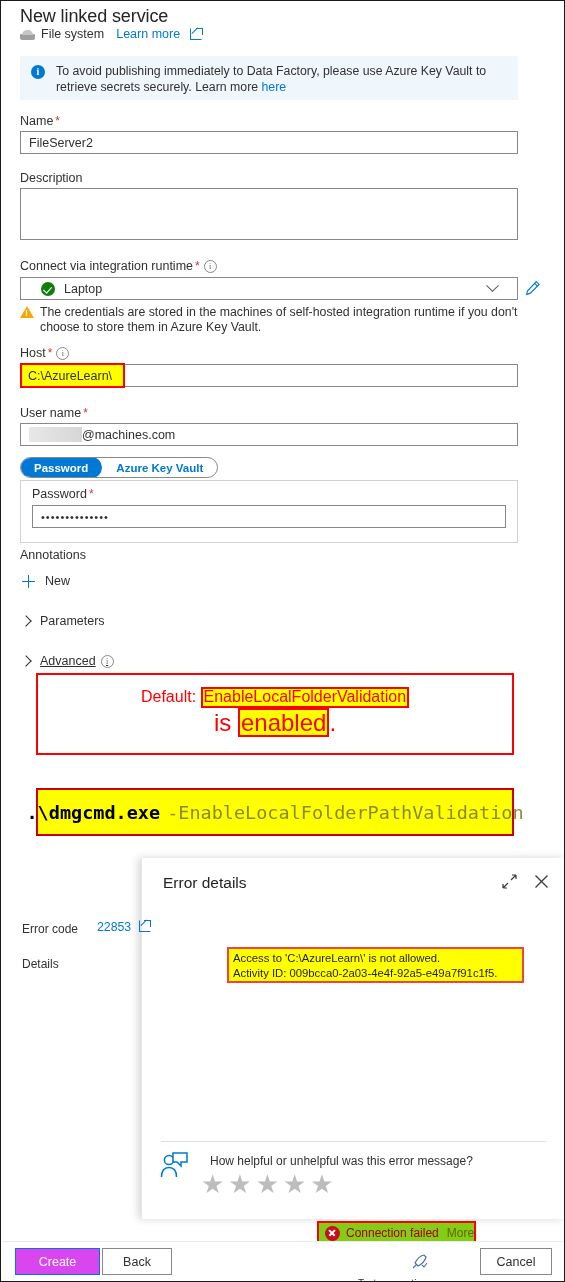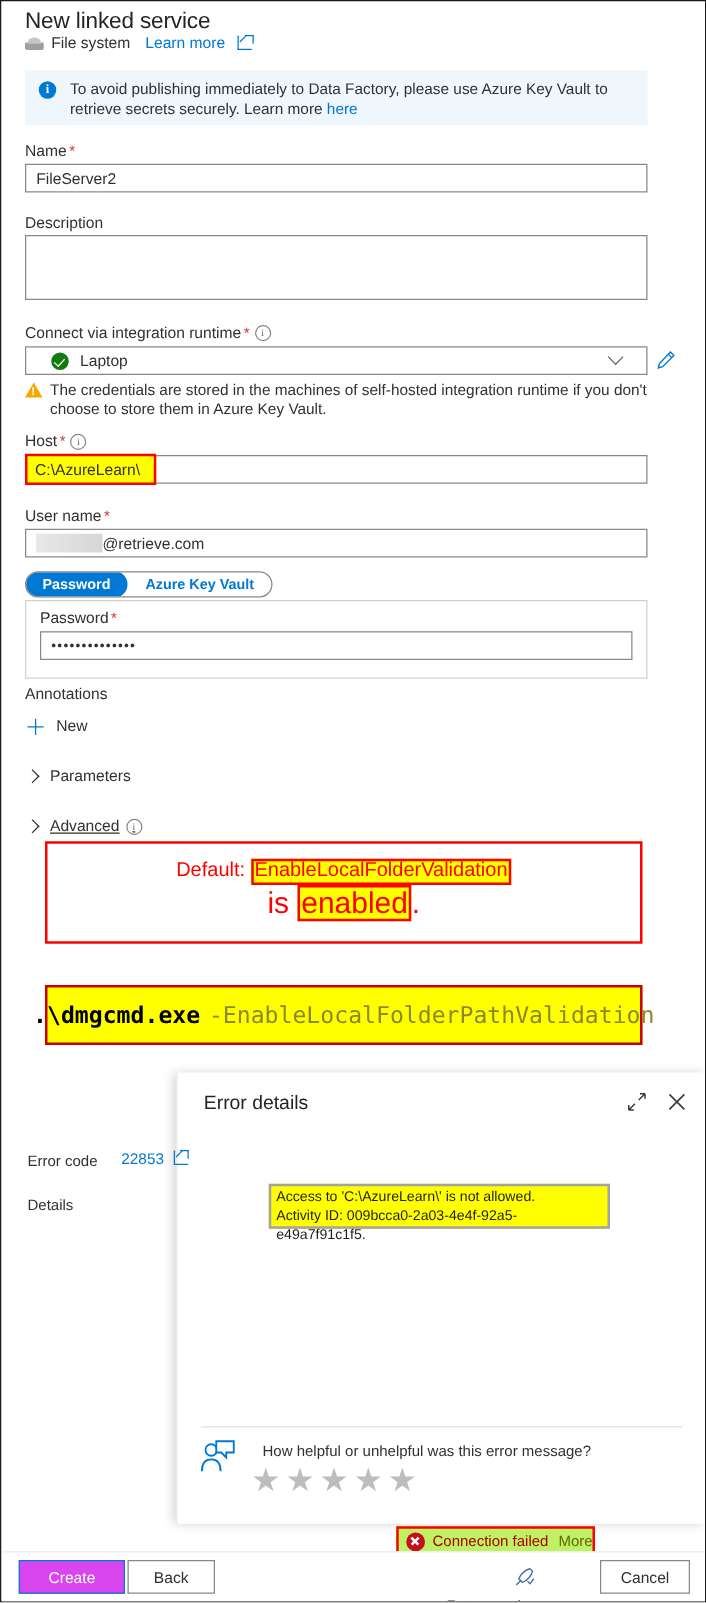--- a/index.html
+++ b/index.html
@@ -390,25 +390,25 @@
     color: #323130;
   }
   .err-code-link {
     position: absolute;
     left: 96px; top: 919px;
     font-size: 12.3px;
     color: #0078d4;
   }
   .details-hl {
     position: absolute;
-    left: 214px; top: 946px;
-    width: 273px;
+    left: 226px; top: 946px;
+    width: 297px;
     height: 36px;
     background: #ffff00;
-    border: 2px solid #a3a3a3;
+    border: 2px solid #ef4444;
     box-sizing: border-box;
     padding: 2px 4px;
     font-size: 11.3px;
     line-height: 15px;
     color: #201f1e;
   }
   .feedback-sep {
     position: absolute;
     left: 160px; top: 1140px;
     width: 385px;
@@ -432,21 +432,21 @@
     font-size: 26px;
     line-height: 26px;
   }
 
   
   .status-hl {
     position: absolute;
     left: 316px; top: 1220px;
     width: 159px;
     height: 24px;
-    background: #bef264;
+    background: #84cc16;
     border: 2px solid #ff0000;
     box-sizing: border-box;
     display: flex;
     align-items: center;
     padding-left: 6px;
     gap: 6px;
   }
   .err-circle {
     width: 15px; height: 15px;
     border-radius: 50%;
@@ -560,21 +560,21 @@
 
   <div style="position:absolute; left:19px; top:362px; width:105px; height:25px; background:#ffff00; border:2px solid #ff0000; box-sizing:border-box; display:flex; align-items:center; padding-left:6px; font-size:12.5px; color:#323130;">
     <span>C:\AzureLearn\</span>
   </div>
 
   <div class="field-label" style="left:19px; top:405px;">
     <span>User name</span><span class="req-star">*</span>
   </div>
   <div class="txtbox" style="left:19px; top:422px; width:498px; height:23px;">
     <span style="display:inline-block;width:53px;height:15px;background:linear-gradient(90deg,#e8e8e8,#d6d6d6);"></span>
-      <span>@retrieve.com</span>
+      <span>@machines.com</span>
   </div>
 
   <div class="pivot">
     <div class="pivot-opt active">Password</div>
     <div class="pivot-opt">Azure Key Vault</div>
   </div>
 
   <div class="group-box"></div>
   <div class="field-label" style="left:31px; top:486px;">
     <span>Password</span><span class="req-star">*</span>

